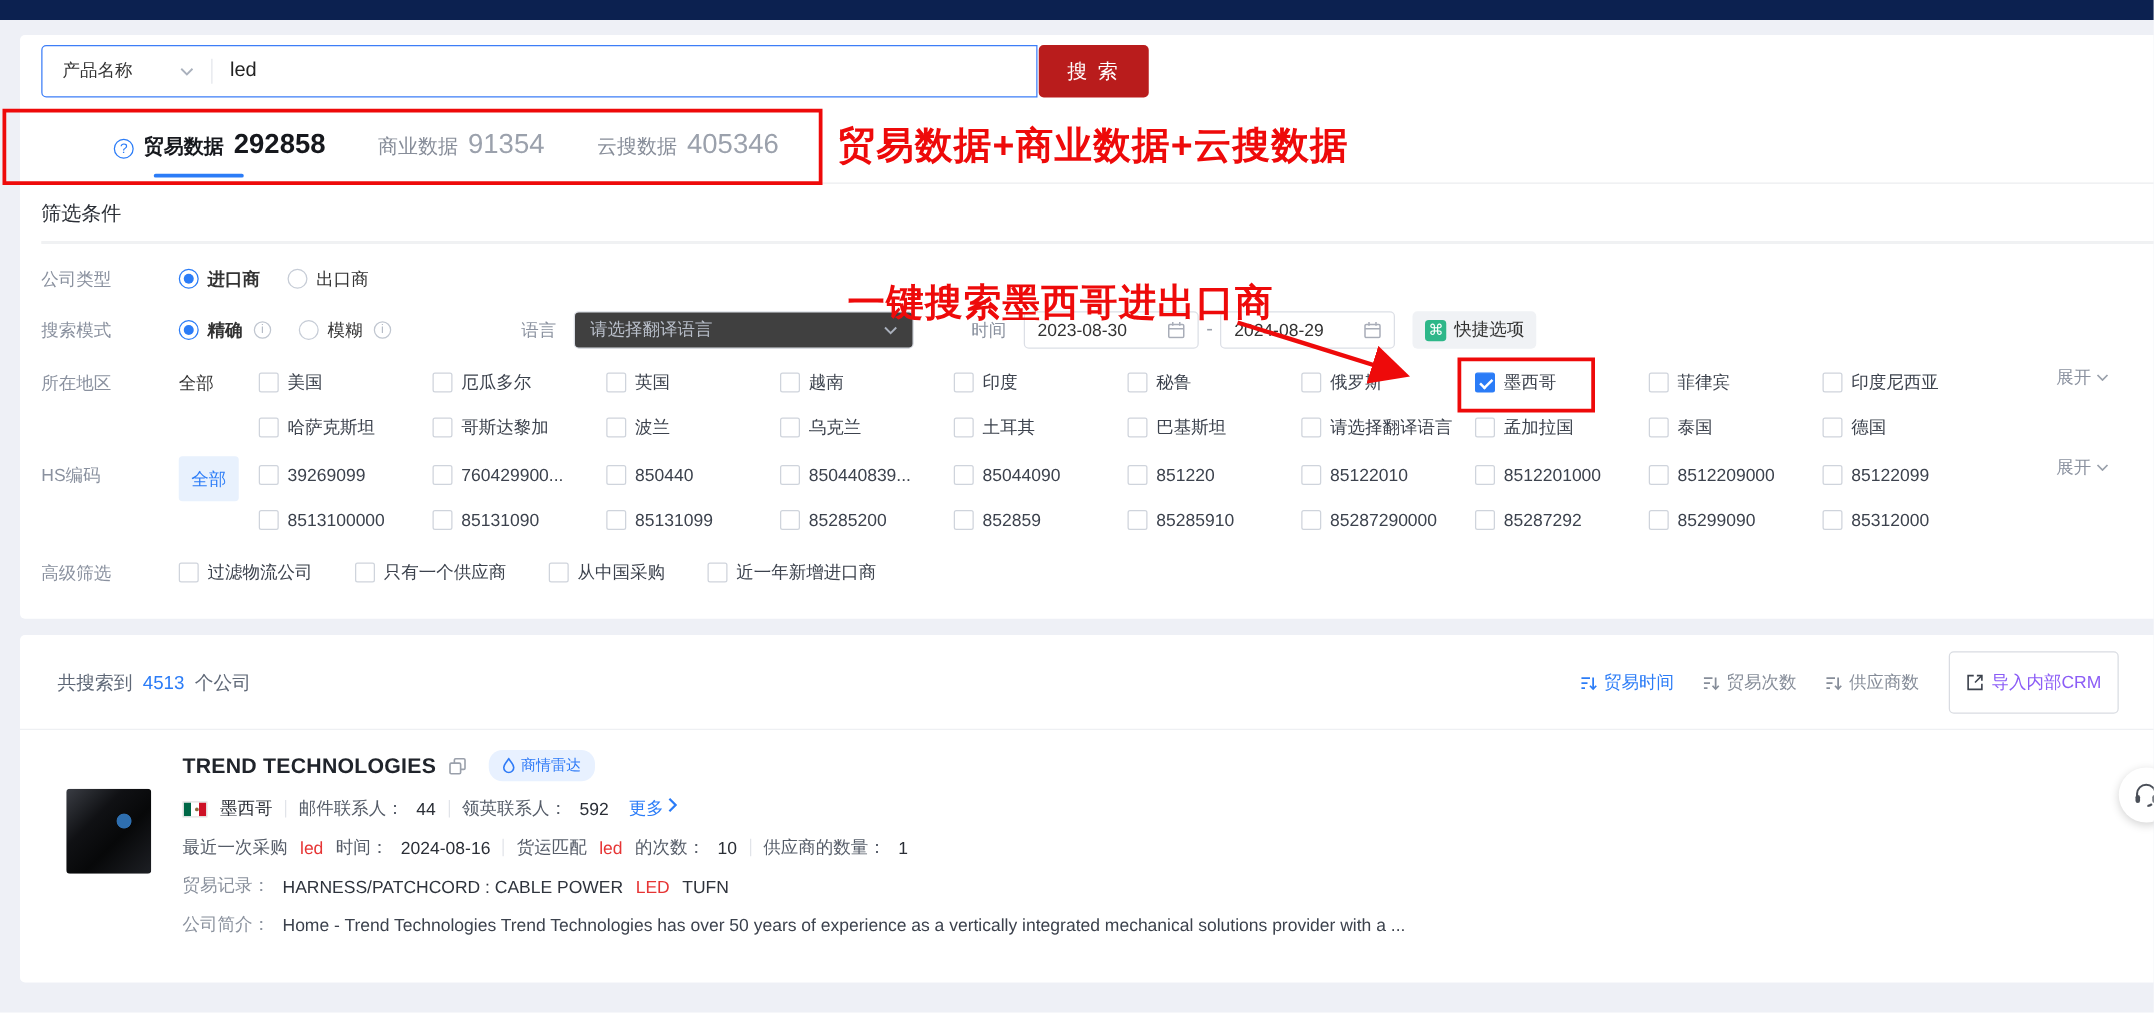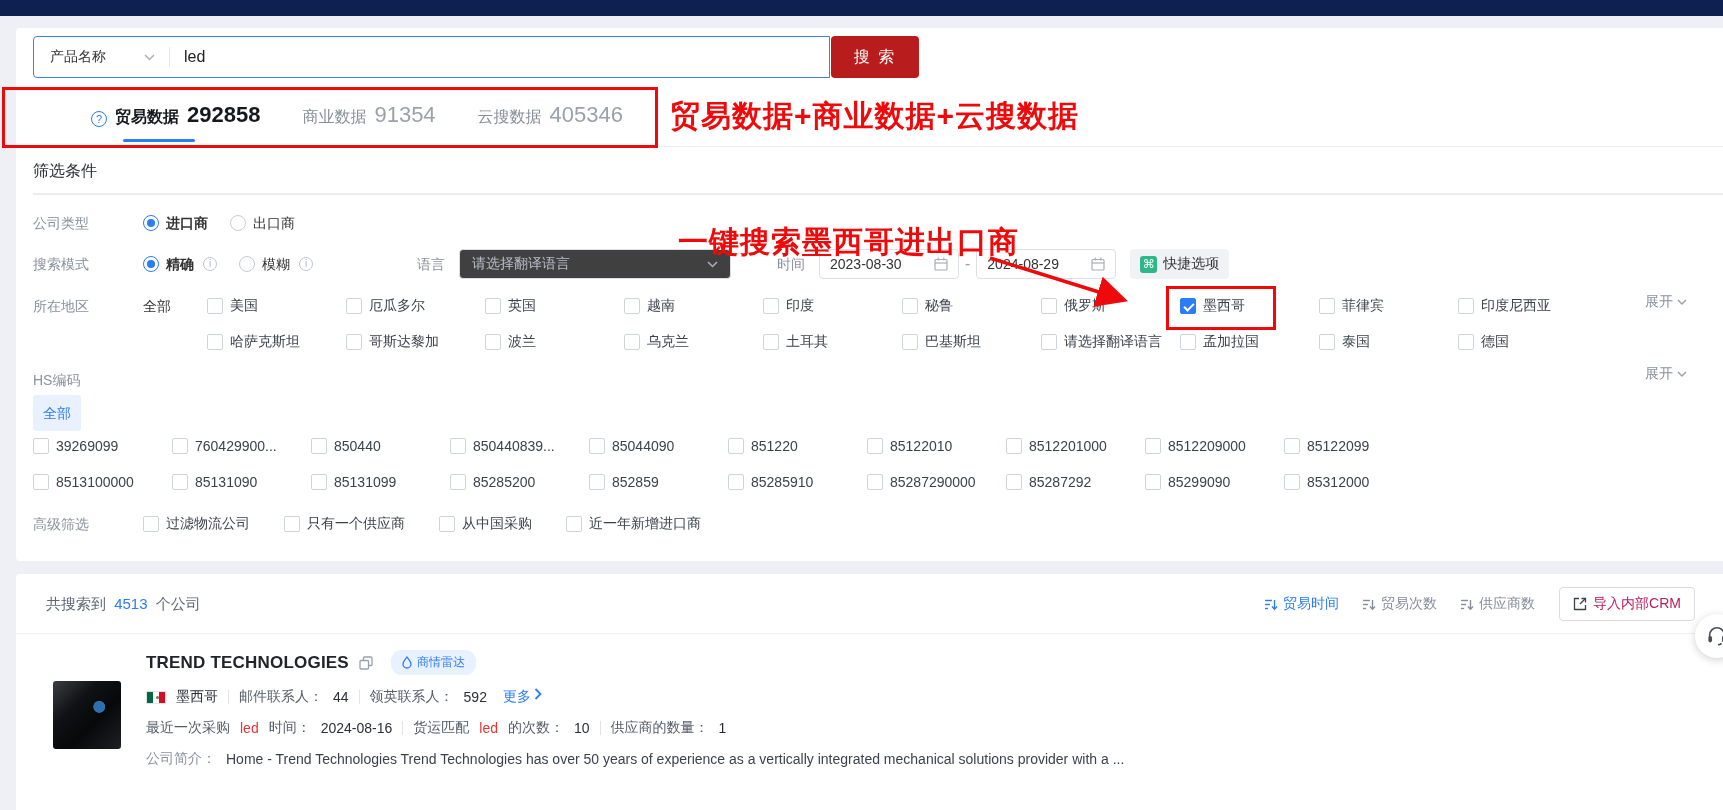--- a/index.html
+++ b/index.html
@@ -53,41 +53,41 @@
   .inline-label { font-size:14px; color:#8a919f; margin:0 14px 0 104px; line-height:30px; }
   .select-box { width:272px; height:30px; border:1px solid #dcdfe6; border-radius:4px; display:flex; align-items:center; justify-content:space-between; padding:0 12px; cursor:pointer; background:#404040; }
   .placeholder { font-size:14px; color:#b8bec9; }
   .time-label { margin-left:46px; }
   .date-box { width:140px; height:30px; border:1px solid #dcdfe6; border-radius:4px; display:flex; align-items:center; justify-content:space-between; padding:0 10px; background:#fff; cursor:pointer; }
   .date-box span { font-size:14px; color:#333; }
   .dash { color:#9aa0ab; margin:0 6px; line-height:30px; }
   .quick-btn { margin-left:14px; height:30px; background:#f0f2f5; border:none; border-radius:4px; display:inline-flex; align-items:center; gap:6px; padding:0 10px; font-size:14px; color:#333; cursor:pointer; font-family:inherit; }
   .cmd { width:17px; height:17px; background:#2eb789; border-radius:3px; color:#fff; font-size:12px; line-height:17px; text-align:center; display:inline-block; }
   .row-region { padding:10px 0 0; }
-  .row-hs { padding:12px 0 0;flex-direction:column; }
+  .row-hs { padding:12px 0 0; }
   .all-col { width:64px; flex:none; line-height:30px; font-size:14px; color:#333; }
   .all-chip { display:inline-block; background:#e8f1fd; color:#2b7cf7; border-radius:3px; padding:3px 10px; font-size:14px; cursor:pointer; }
   .chk-grid { display:grid; grid-template-columns:repeat(10,139px); row-gap:14px; padding-top:4px; }
   .chk-flex { display:flex; gap:34px; padding-top:4px; }
   .chk { display:inline-flex; align-items:center; gap:7px; font-size:14px; color:#3c424d; cursor:pointer; position:relative; height:22px; }
   .cbox { width:16px; height:16px; border:1px solid #cfd4dc; border-radius:2px; background:#fff; flex:none; position:relative; }
   .chk.on .cbox { background:#2b7cf7; border-color:#2b7cf7; }
   .chk.on .cbox::after { content:""; position:absolute; left:5px; top:2px; width:4px; height:8px; border:solid #fff; border-width:0 2px 2px 0; transform:rotate(45deg); }
   .chk.hot::after { content:""; position:absolute; left:-14px; top:-9px; width:104px; height:38px; border:3px solid #ee0a0a; pointer-events:none; }
   .expand { position:absolute; right:36px; top:12px; font-size:14px; color:#8a919f; cursor:pointer; display:flex; align-items:center; gap:4px; }
   .row-adv { padding:16px 0 6px; }
   
   .card2 { margin-top:13px; min-height:278px; }
   .res-header { display:flex; align-items:center; justify-content:space-between; padding:13px 28px 12px 30px; }
   .summary { font-size:15px; color:#5f6877; }
   .summary b { color:#2b7cf7; font-weight:500; margin:0 4px; }
   .res-tools { display:flex; align-items:center; gap:24px; }
   .sort-item { display:flex; align-items:center; gap:5px; font-size:14px; color:#868d99; cursor:pointer; }
   .sort-item.active { color:#2b7cf7; }
-  .crm-btn { height:34px; border:1px solid #d9dce2; border-radius:4px; background:#fff; display:inline-flex; align-items:center; gap:6px; padding:0 13px; font-size:14px; color:#be185d; cursor:pointer; font-family:inherit; }
+  .crm-btn { height:50px; border:1px solid #d9dce2; border-radius:4px; background:#fff; display:inline-flex; align-items:center; gap:6px; padding:0 13px; font-size:14px; color:#8b5cf6; cursor:pointer; font-family:inherit; }
   .res-divider { border-top:1px solid #eef0f3; }
   .result-item { display:flex; padding:16px 30px 0 37px; gap:25px; }
   .thumb { width:68px; height:68px; margin-top:31px; border-radius:3px; flex:none;
     background:
       radial-gradient(circle at 68% 38%, #2e6fb0 0 9%, transparent 10%),
       linear-gradient(135deg,#3a3d44 0%, #101114 34%, #070809 60%, #1d1f24 100%); }
   .r-title-row { display:flex; align-items:center; gap:10px; }
   .r-name { font-size:17px; font-weight:700; color:#20242b; letter-spacing:.2px; }
   .copy-icon { cursor:pointer; display:inline-flex; }
   .badge { display:inline-flex; align-items:center; gap:5px; background:#e8f1ff; color:#2f7bf7; font-size:12px; border-radius:11px; padding:4px 11px; margin-left:8px; cursor:pointer; }
@@ -526,20 +526,26 @@
         <span class="sep"></span>
         <span class="meta-label">货运匹配</span>
         <span class="kw">led</span>
         <span class="meta-label">的次数：</span>
         <span class="meta-val">10</span>
         <span class="sep"></span>
         <span class="meta-label">供应商的数量：</span>
         <span class="meta-val">1</span>
       </div>
       <div class="r-row">
+        <span class="glabel">贸易记录：</span>
+        <span class="r-text">HARNESS/PATCHCORD : CABLE POWER</span>
+        <span class="kw">LED</span>
+        <span class="r-text">TUFN</span>
+      </div>
+      <div class="r-row">
         <span class="glabel">公司简介：</span>
         <span class="r-intro">Home - Trend Technologies Trend Technologies has over 50 years of experience as a vertically integrated mechanical solutions provider with a ...</span>
       </div>
     </div>
   </div>
 </div>
 
 <div class="red-note note1">贸易数据+商业数据+云搜数据</div>
 <div class="red-note note2">一键搜索墨西哥进出口商</div>
 <svg class="arrow-svg" width="170" height="62" viewBox="0 0 170 62">

